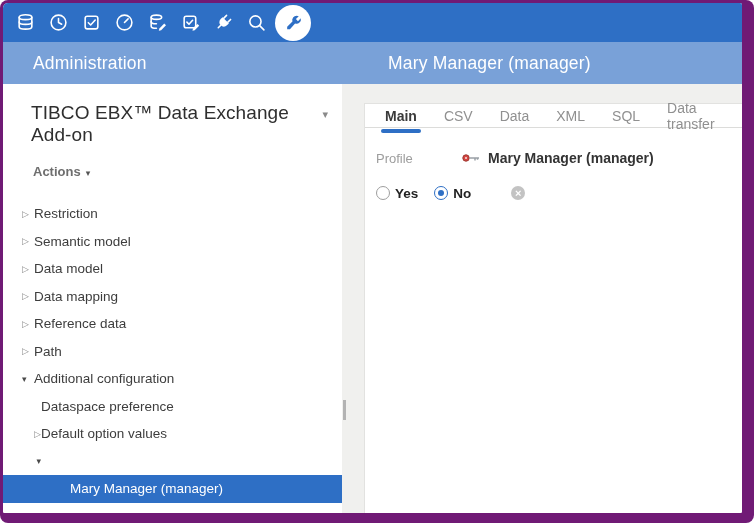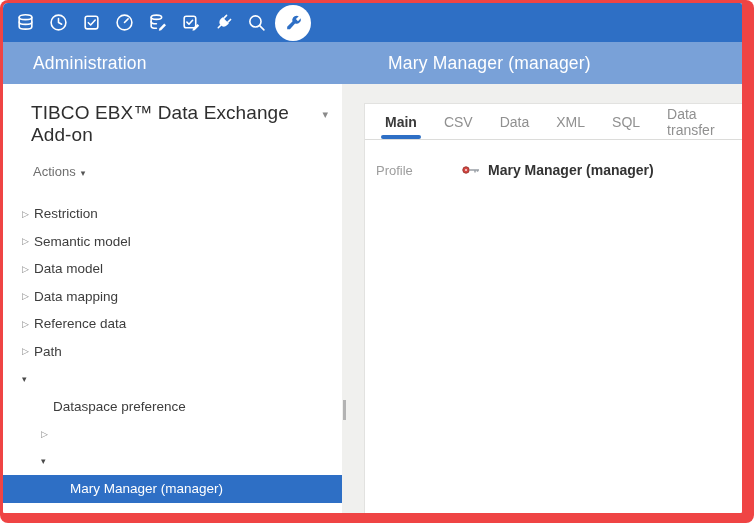--- a/index.html
+++ b/index.html
@@ -4,21 +4,21 @@
 <style>
   * { margin:0; padding:0; box-sizing:border-box; }
   body {
     font-family: "Liberation Sans", sans-serif;
     background:#ffffff;
     width:754px; height:523px;
     position:relative;
   }
   .frame{
     position:absolute; left:0; top:0; width:754px; height:523px;
-    background:#ef4444; border-radius:8px;
+    background:#701a75; border-radius:8px;
   }
   .app{
     position:absolute; left:3px; top:3px; width:739px; height:510px;
     background:#ffffff; overflow:hidden; border-radius:5px 2px 2px 2px;
   }
   
   .toolbar{
     height:39px; background:#2e6fc5; display:flex; align-items:center;
     padding-left:6px;
   }
@@ -44,48 +44,48 @@
   .left-panel{
     width:339px; background:#ffffff; position:relative; flex-shrink:0;
   }
   .panel-title-row{ position:relative; padding:18px 28px 0 28px; }
   .panel-title{ font-size:19px; color:#2f2f2f; font-weight:500; letter-spacing:.1px;}
   .title-caret{
     position:absolute; right:14px; top:24px; color:#8a8a8a; font-size:11px;
     font-family:"DejaVu Sans", sans-serif; cursor:pointer;
   }
   .actions{
-    margin:18px 0 0 30px; font-size:13px; color:#6e6e6e; cursor:pointer; display:inline-block;
+    margin:18px 0 0 30px; font-size:13px; color:#6e6e6e; cursor:pointer; display:inline-block;font-weight:bold;
   }
   .actions .caret{ font-size:9px; margin-left:5px; color:#555; font-family:"DejaVu Sans", sans-serif;}
   .tree{ margin-top:20px; }
   .tree-row{
     height:27.5px; display:flex; align-items:center; font-size:13.5px; color:#3d3d3d;
     cursor:pointer; white-space:nowrap;
   }
   .tree-row .tw{
     width:12px; font-family:"DejaVu Sans", sans-serif; color:#8a8a8a; font-size:9px;
     display:inline-block; flex-shrink:0;
   }
   .tree-row .tw.expanded{ color:#4a4a4a; }
   .tree-row.lvl0{ padding-left:19px; }
-  .tree-row.lvl1{ padding-left:38px; }
+  .tree-row.lvl1{ padding-left:26px;text-align:right; }
   .tree-row.lvl2{ padding-left:55px; }
   .tree-row.selected{ background:#2e6fc5; color:#ffffff; }
   .scroll-thumb{
     position:absolute; right:-4px; top:316px; width:3px; height:20px; background:#b3b3b3;
   }
   
   .right-panel{ flex:1; position:relative; }
   .card{
     position:absolute; left:22px; top:19px; right:0; bottom:0;
     background:#ffffff; border:1px solid #e2e2e0; border-bottom:none; border-right:none;
   }
   .tabs{
-    height:36px; display:flex; align-items:center; padding-left:20px;
+    height:24px; display:flex; align-items:center; padding-left:20px;
     border-bottom:1px solid #dcdcda;
   }
   .tab{
     font-size:14px; color:#909090; margin-right:27px; position:relative;
     height:36px; display:flex; align-items:center; cursor:pointer;
   }
   .tab.active{ color:#3a3a3a; font-weight:700; }
   .tab.active::after{
     content:""; position:absolute; left:-4px; right:-4px; bottom:1px; height:4px;
     background:#2e6fc5; border-radius:3px;
@@ -254,27 +254,29 @@
             <div class="tree-row lvl0">
               <span class="tw collapsed">▷</span>
               <span class="tlabel">Reference data</span>
             </div>
             <div class="tree-row lvl0">
               <span class="tw collapsed">▷</span>
               <span class="tlabel">Path</span>
             </div>
             <div class="tree-row lvl0">
               <span class="tw expanded">▾</span>
+              <span class="tlabel">Additional configuration</span>
             </div>
             <div class="tree-row lvl1">
               <span class="tw none"></span>
               <span class="tlabel">Dataspace preference</span>
             </div>
             <div class="tree-row lvl1">
               <span class="tw collapsed">▷</span>
+              <span class="tlabel">Default option values</span>
             </div>
             <div class="tree-row lvl1">
               <span class="tw expanded">▾</span>
             </div>
             <div class="tree-row lvl2 selected">
               <span class="tw none"></span>
               <span class="tlabel">Mary Manager (manager)</span>
             </div>
           </div>
         <div class="scroll-thumb"></div>
@@ -300,20 +302,31 @@
                     <circle cx="5" cy="6" r="3.2" fill="#d64541" stroke="#9e3a33" stroke-width="1"></circle>
                     <circle cx="5" cy="6" r="1.1" fill="#f3d7d6"></circle>
                     <path d="M8.5 6 H14 M14 6 v2.4 M16.5 6 v1.8 M14 6 h4" stroke="#9aa0a6" stroke-width="1.5" fill="none"></path>
                   </svg>
                 </span>
                 <span class="val-text">Mary Manager (manager)</span>
               </span>
             </div>
 
             <div class="form-row">
+              <span class="fvalue" id="radio-group">
+                  <span class="radio-item">
+                    <span class="rdot"></span>
+                    <span class="rlabel">Yes</span>
+                  </span>
+                  <span class="radio-item">
+                    <span class="rdot checked"></span>
+                    <span class="rlabel">No</span>
+                  </span>
+                  <span class="clear-btn">×</span>
+                </span>
             </div>
 
           </div>
         </div>
       </div>
 
     </div>
   </div>
 </div>
 

